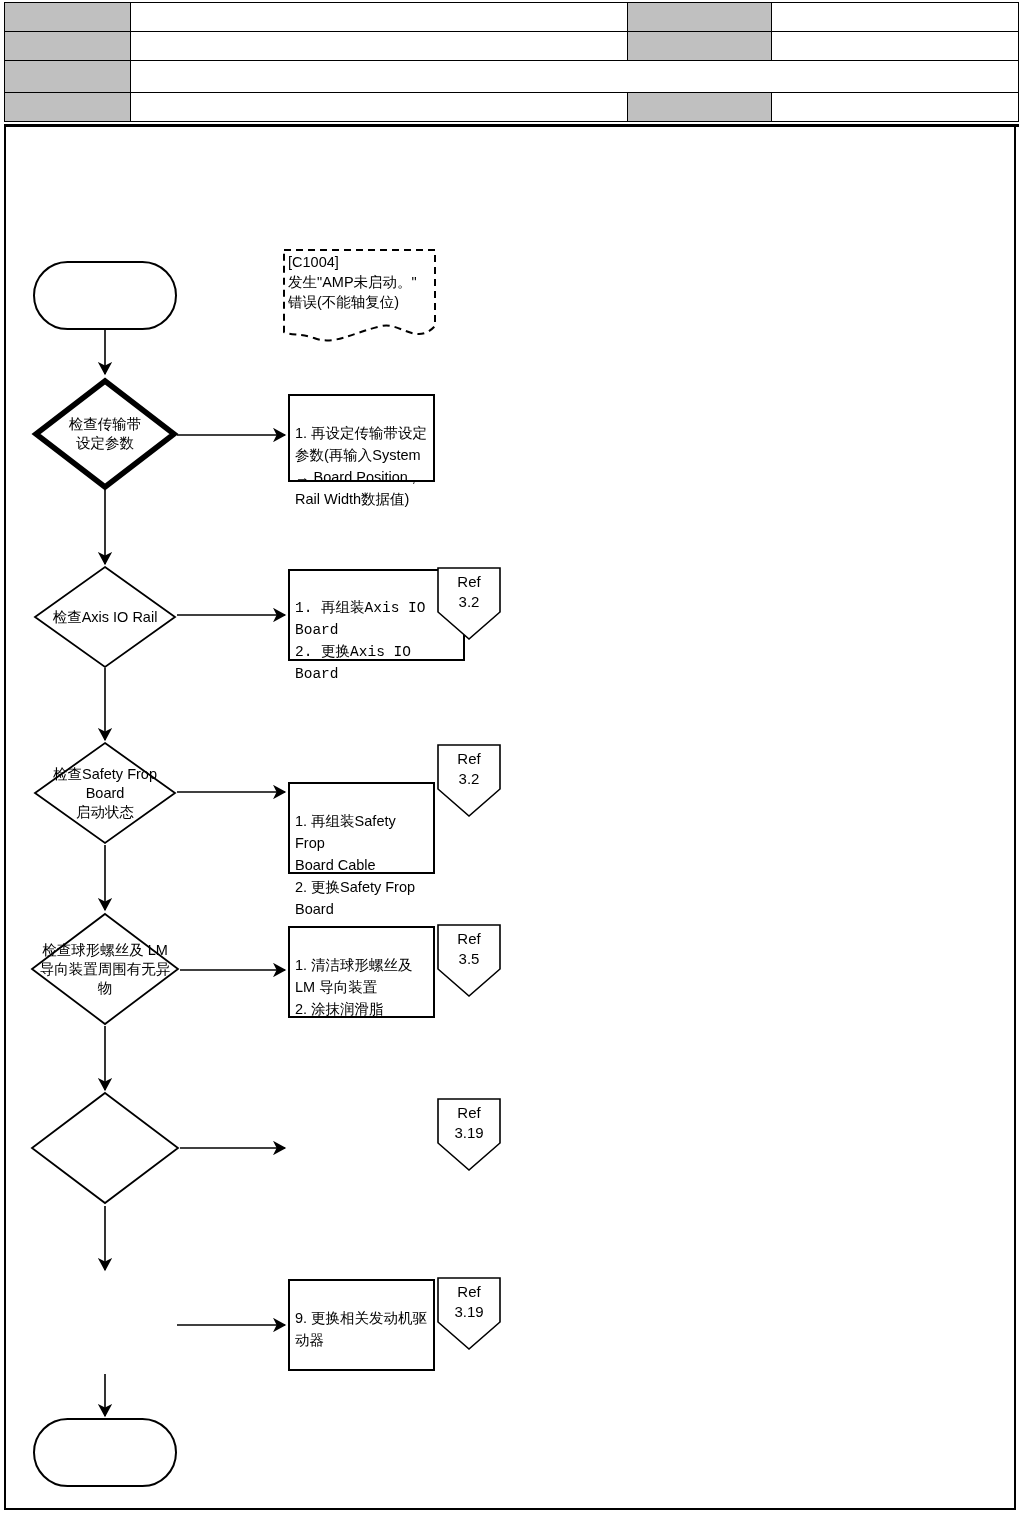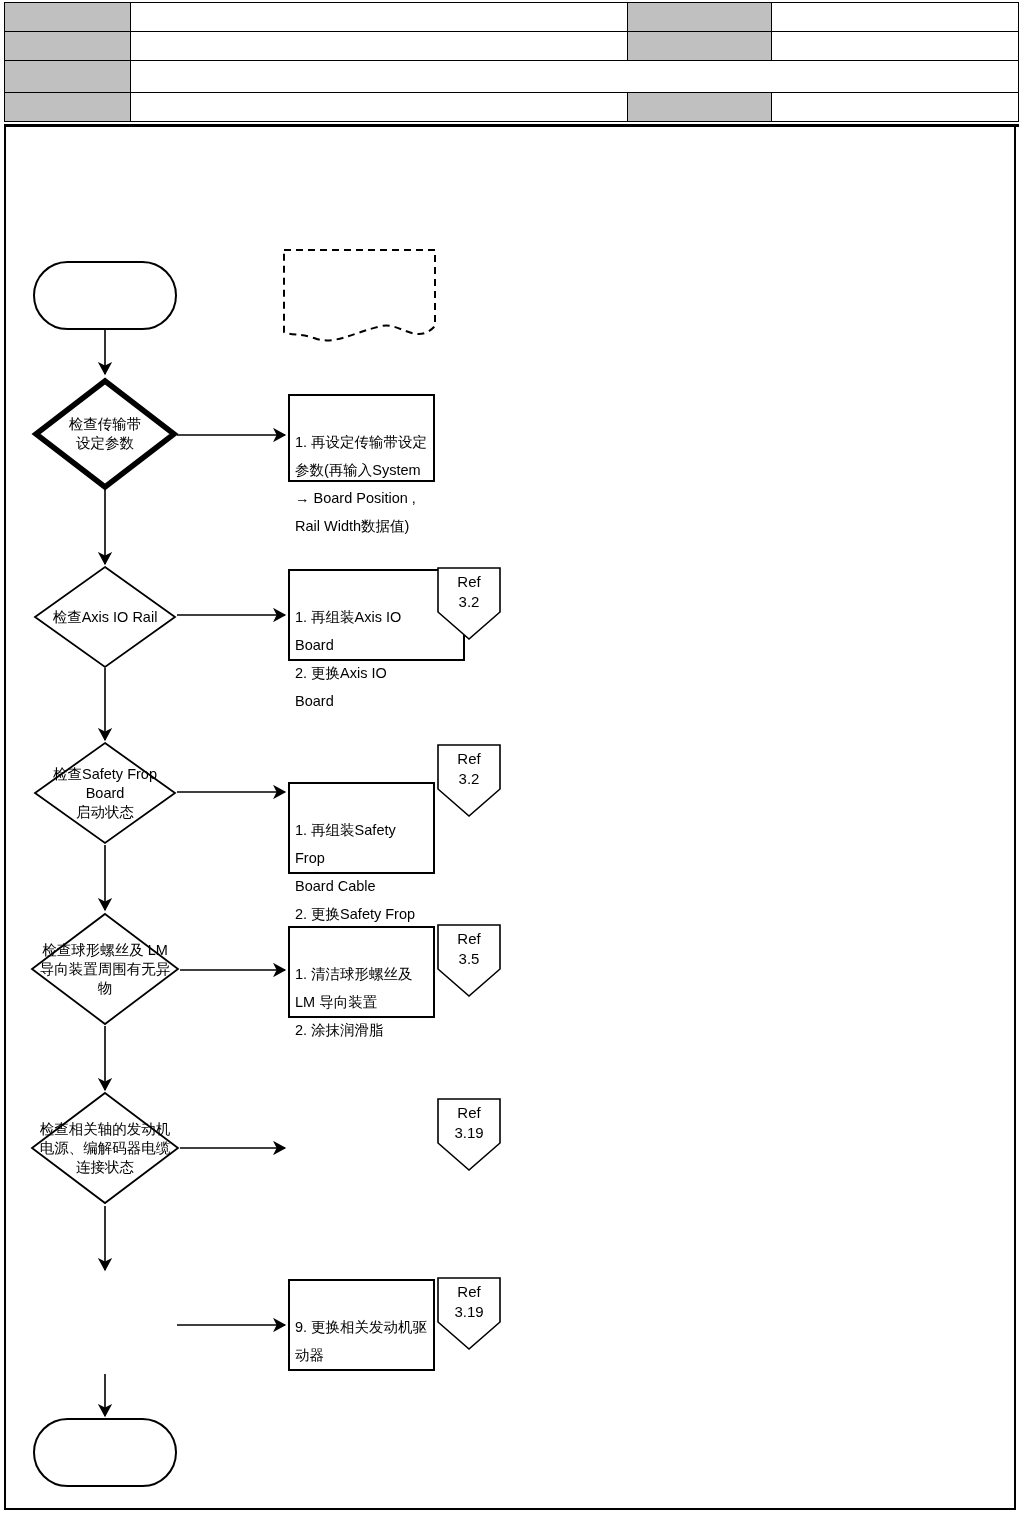--- a/index.html
+++ b/index.html
@@ -114,21 +114,21 @@
     white-space: pre-line;
     width: 190px;
     left: 0;
   }
 
   
   .action {
     border: 2.2px solid #000000;
     background: #ffffff;
     font-size: 14.5px;
-    line-height: 28px;
+    line-height: 22px;
     padding: 4px 5px 3px 5px;
     white-space: pre-line;
     text-align: left;
   }
 
   
   .refshape {
     position: absolute;
   }
   .refshape svg {
@@ -276,20 +276,23 @@
       <span></span>
     </div>
 
     <div class="note" style="left:282px; top:248px; width:155px; height:96px;">
       <svg width="155" height="96" xmlns="http://www.w3.org/2000/svg">
         <path d="M 2 2 L 153 2 L 153 78
                  C 135 98, 118 74, 100 78
                  C 72 84, 52 98, 32 90
                  C 18 85, 10 88, 2 84 Z" fill="#ffffff" stroke="#000000" stroke-width="2" stroke-dasharray="7,5"></path>
       </svg>
+      <div class="nlabel">[C1004]
+发生"AMP未启动。"
+错误(不能轴复位)</div>
     </div>
 
     <div class="node decision" style="left:33px; top:378px; width:144px; height:112px;">
       <svg width="144" height="112">
           <polygon points="72,3 141,56 72,109 3,56" fill="#ffffff" stroke="#000000" stroke-width="5.5"></polygon>
         </svg>
       <div class="dlabel">检查传输带
 设定参数</div>
     </div>
     <div class="node action" style="left:288px; top:394px; width:147px; height:88px;">
@@ -298,21 +301,21 @@
 → Board Position ,
 Rail Width数据值)</span>
     </div>
 
     <div class="node decision" style="left:33px; top:565px; width:144px; height:104px;">
       <svg width="144" height="104">
           <polygon points="72,2 142,52 72,102 2,52" fill="#ffffff" stroke="#000000" stroke-width="1.8"></polygon>
         </svg>
       <div class="dlabel">检查Axis IO Rail</div>
     </div>
-    <div class="node action" style="left:288px; top:569px; width:177px; height:92px;">
+    <div class="node action" style="left:288px; top:569px; width:177px; height:92px;font-family:Liberation Mono, monospace;">
       <span>1. 再组装Axis IO
 Board
 2. 更换Axis IO
 Board</span>
     </div>
     <div class="refshape" style="left:437px; top:567px; width:64px; height:74px;">
       <svg width="64" height="74">
           <polygon points="1,1 63,1 63,45 32,72 1,45" fill="#ffffff" stroke="#000000" stroke-width="1.6"></polygon>
         </svg>
       <div class="rlabel">Ref
@@ -359,23 +362,20 @@
           <polygon points="1,1 63,1 63,45 32,72 1,45" fill="#ffffff" stroke="#000000" stroke-width="1.6"></polygon>
         </svg>
       <div class="rlabel">Ref
 3.5</div>
     </div>
 
     <div class="node decision" style="left:30px; top:1091px; width:150px; height:114px;">
       <svg width="150" height="114">
           <polygon points="75,2 148,57 75,112 2,57" fill="#ffffff" stroke="#000000" stroke-width="1.8"></polygon>
         </svg>
-      <div class="dlabel">检查相关轴的发动机
-电源、编解码器电缆
-连接状态</div>
     </div>
     <div class="refshape" style="left:437px; top:1098px; width:64px; height:74px;">
       <svg width="64" height="74">
           <polygon points="1,1 63,1 63,45 32,72 1,45" fill="#ffffff" stroke="#000000" stroke-width="1.6"></polygon>
         </svg>
       <div class="rlabel">Ref
 3.19</div>
     </div>
 
     <div class="node action" style="left:288px; top:1279px; width:147px; height:92px;">

